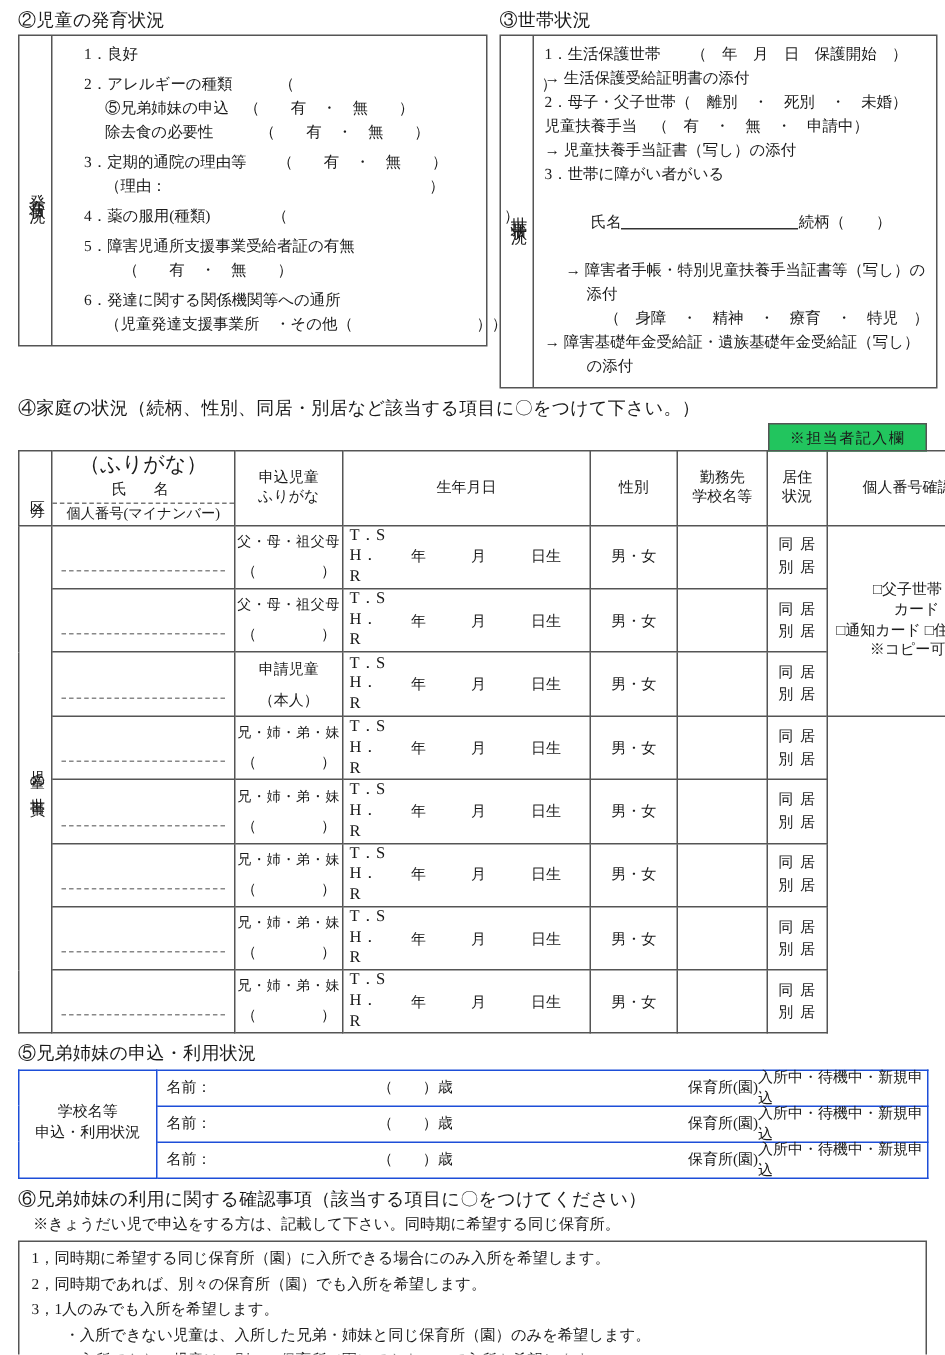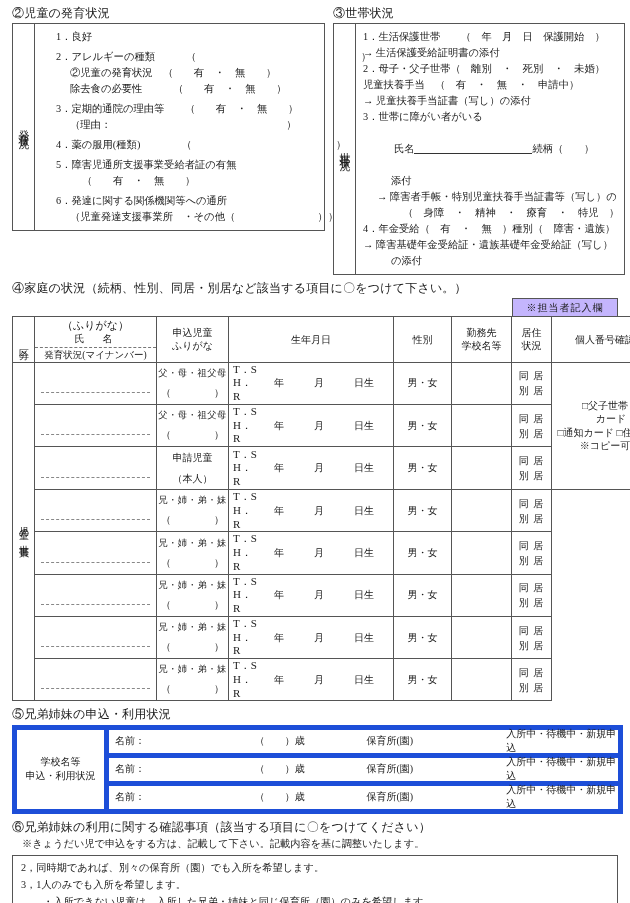--- a/index.html
+++ b/index.html
@@ -80,21 +80,21 @@
     justify-content: flex-end;
     margin-bottom: -1px;
   }
   .tantou {
     border: 1px solid #555;
     width: 106px;
     text-align: center;
     font-size: 10px;
     padding: 2px 0 1px 0;
     letter-spacing: 1px;
-    background: #c4b5fd;
+    background: #22c55e;
   }
 
   table.grid {
     border-collapse: collapse;
     width: 606px;
     table-layout: fixed;
   }
   table.grid th, table.grid td {
     border: 1px solid #555;
     text-align: center;
@@ -106,21 +106,21 @@
   table.grid thead th { height: 40px; line-height: 1.3; }
 
   .th-kubun span {
     writing-mode: vertical-rl;
     text-orientation: upright;
     letter-spacing: 1px;
     font-size: 10px;
     line-height: 1;
   }
   .th-name-inner { display: block; }
-  .th-furi { font-size: 11px; display: block; padding-top: 1px; }
+  .th-furi { font-size: 14px; display: block; padding-top: 1px; }
   .th-shimei { display: block; letter-spacing: 4px; padding-bottom: 2px; }
   .th-mynum {
     display: block;
     border-top: 1px dashed #777;
     font-size: 9.5px;
     padding-top: 1px;
   }
 
   .rowlabel span {
     writing-mode: vertical-rl;
@@ -162,31 +162,31 @@
   .chk-note { display: block; }
   .empty-cell { border: none !important; }
 
   
   table.sib {
     border-collapse: collapse;
     width: 606px;
     table-layout: fixed;
   }
   table.sib td {
-    border: 5px solid #1d4ed8;
+    border: 1px solid #1d4ed8;
     font-size: 10px;
     padding: 0;
     height: 23px;
     margin-left: 12px;
   }
   td.sib-label { text-align: center; line-height: 1.45; font-size: 10px; }
   .sib-line { display: flex; align-items: center; padding-left: 6px; height: 23px; }
   .sib-name { width: 150px; text-align: left; }
   .sib-age { width: 120px; text-align: left; }
-  .sib-fac { width: 150px; text-align: left; }
+  .sib-fac { width: 150px; text-align: right; }
   .sib-stat { text-align: left; }
 
   
   .note6 { font-size: 10.2px; margin: 2px 0 4px 10px; }
   .box6 {
     border: 1px solid #555;
     width: 606px;
     padding: 4px 0 5px 0;
     font-size: 10.2px;
     line-height: 1.65;
@@ -204,21 +204,21 @@
     <div class="panel-2">
       <div class="sec-title">②児童の発育状況</div>
       <div class="panel-body">
         <div class="vlabel">
           <span>発育状況</span>
         </div>
         <div class="panel-content">
           <div class="ln ind1">1．良好</div>
           <div class="gap"></div>
           <div class="ln ind1">2．アレルギーの種類　　　（　　　　　　　　　　　　　　　　）</div>
-          <div class="ln ind2">②児童の発育状況　（　　有　・　無　　）</div>
+          <div class="ln ind2">⑤兄弟姉妹の申込　（　　有　・　無　　）</div>
           <div class="ln ind2">除去食の必要性　　　（　　有　・　無　　）</div>
           <div class="gap"></div>
           <div class="ln ind1">3．定期的通院の理由等　　（　　有　・　無　　）</div>
           <div class="ln ind2">（理由：　　　　　　　　　　　　　　　　　）</div>
           <div class="gap"></div>
           <div class="ln ind1">4．薬の服用(種類)　　　　（　　　　　　　　　　　　　　）</div>
           <div class="gap"></div>
           <div class="ln ind1">5．障害児通所支援事業受給者証の有無</div>
           <div class="ln ind3">（　　有　・　無　　）</div>
           <div class="gap"></div>
@@ -237,24 +237,23 @@
         <div class="panel-content">
           <div class="ln">1．生活保護世帯　　（　年　月　日　保護開始　）</div>
           <div class="ln">→ 生活保護受給証明書の添付</div>
           <div class="ln">2．母子・父子世帯（　離別　・　死別　・　未婚）</div>
           <div class="ln">児童扶養手当　（　有　・　無　・　申請中）</div>
           <div class="ln">→ 児童扶養手当証書（写し）の添付</div>
           <div class="ln">3．世帯に障がい者がいる</div>
           <div class="ln">
             <span>氏名</span><span class="nameline"></span><span>続柄（　　）</span>
           </div>
+          <div class="ln ind1">→ 障害者手帳・特別児童扶養手当証書等（写し）の</div>
           <div class="ln ind2">添付</div>
-          <div class="ln ind1">→ 障害者手帳・特別児童扶養手当証書等（写し）の</div>
           <div class="ln ind3">（　身障　・　精神　・　療育　・　特児　）</div>
-          <div class="ln">4．年金受給（　有　・　無　）種別（　障害・遺族）</div>
           <div class="ln">→ 障害基礎年金受給証・遺族基礎年金受給証（写し）</div>
           <div class="ln ind2">の添付</div>
         </div>
       </div>
     </div>
   </div>
 
   <div class="sec-title">④家庭の状況（続柄、性別、同居・別居など該当する項目に〇をつけて下さい。）</div>
 
   <div class="tantou-wrap">
@@ -274,21 +273,21 @@
     </colgroup>
     <thead>
       <tr>
         <th class="th-kubun">
           <span>区分</span>
         </th>
         <th>
           <span class="th-name-inner">
             <span class="th-furi">（ふりがな）</span>
             <span class="th-shimei">氏　名</span>
-            <span class="th-mynum">発育状況(マイナンバー)</span>
+            <span class="th-mynum">個人番号(マイナンバー)</span>
           </span>
         </th>
         <th>
           <span>申込児童</span><br>
           <span>ふりがな</span>
         </th>
         <th>生年月日</th>
         <th>性別</th>
         <th>
           <span>勤務先</span><br>
@@ -557,21 +556,22 @@
             <span class="sib-age">（　　）歳</span>
             <span class="sib-fac">保育所(園)</span>
             <span class="sib-stat">入所中・待機中・新規申込</span>
           </div>
         </td>
       </tr>
     </tbody>
   </table>
 
   <div class="sec-title">⑥兄弟姉妹の利用に関する確認事項（該当する項目に〇をつけてください）</div>
-  <div class="note6">※きょうだい児で申込をする方は、記載して下さい。記載内容を基に調整いたします。</div>
+  <div class="note6">※きょうだい児で申込をする方は、記載して下さい。同時期に希望する同じ保育所。</div>
   <div class="box6">
+    <div class="item">1，同時期に希望する同じ保育所（園）に入所できる場合にのみ入所を希望します。</div>
     <div class="item">2，同時期であれば、別々の保育所（園）でも入所を希望します。</div>
     <div class="item">3，1人のみでも入所を希望します。</div>
     <div class="sub">・入所できない児童は、入所した兄弟・姉妹と同じ保育所（園）のみを希望します。</div>
     <div class="sub">・入所できない児童は、別々の保育所（園）でもよいので入所を希望します。</div>
   </div>
 
 </div>
 
 </body></html>

